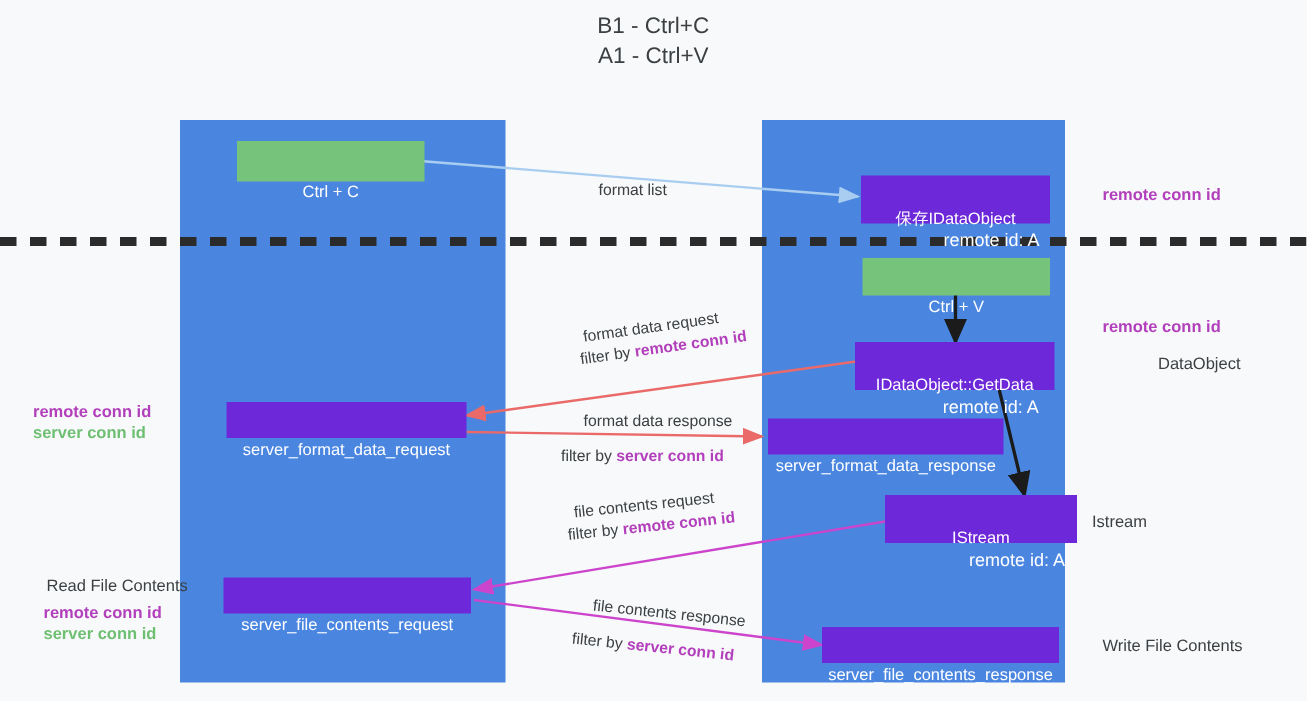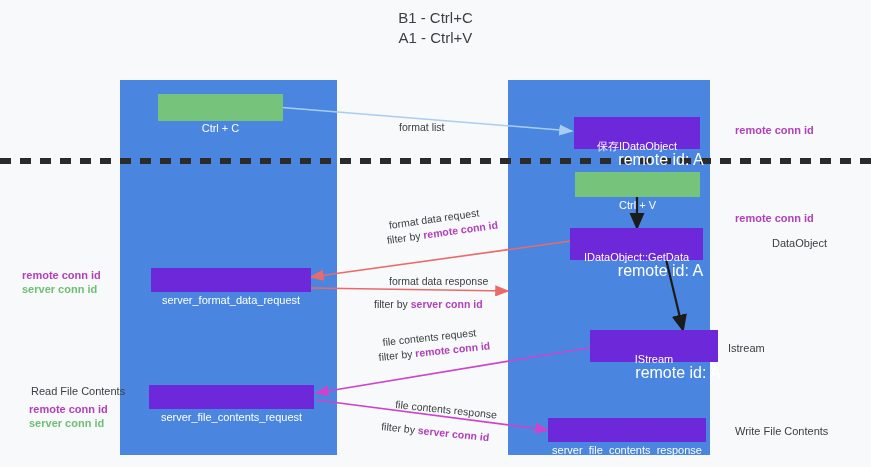--- a/index.html
+++ b/index.html
@@ -14,21 +14,21 @@
   svg#wires{position:absolute;left:0;top:0;width:871px;height:467px;pointer-events:none;}
 
   .lane{position:absolute;background:#4a86e0;}
   .lane-head{position:absolute;text-align:center;color:#3c4043;font-size:11.5px;line-height:13.5px;}
 
   .box{position:absolute;box-sizing:border-box;display:flex;flex-direction:column;
        align-items:center;justify-content:center;color:#ffffff;text-align:center;}
   .box.orange{background:#6d28d9;}
   .box.green{background:#76c47c;}
   .box .l1{font-size:11px;line-height:14px;white-space:nowrap;margin-top:40px;}
-  .box .l2{font-size:16px;line-height:14px;white-space:nowrap;margin-left:48px;}
+  .box .l2{font-size:12px;line-height:14px;white-space:nowrap;margin-left:48px;}
 
   .note{position:absolute;font-size:11px;line-height:14px;color:#3c4043;white-space:nowrap;}
   .note.purple{color:#b23fbb;font-weight:bold;}
   .note.green{color:#6fbf73;font-weight:bold;}
 
   .edge-label{position:absolute;font-size:10.5px;line-height:13px;color:#3c4043;white-space:nowrap;}
   .edge-label .hl-purple{color:#b23fbb;font-weight:bold;}
   .rot-up{transform:rotate(-8deg);transform-origin:left top;}
   .rot-up2{transform:rotate(-6deg);transform-origin:left top;}
   .rot-dn{transform:rotate(6deg);transform-origin:left top;}
@@ -102,20 +102,23 @@
 
   <div class="box orange" style="left:570px;top:228px;width:133px;height:32px;">
     <div class="l1">IDataObject::GetData</div>
     <div class="l2">remote id: A</div>
   </div>
 
   <div class="box orange" style="left:151px;top:268px;width:160px;height:24px;">
     <div class="l1">server_format_data_request</div>
   </div>
 
+  <div class="box orange" style="left:512px;top:279px;width:157px;height:24px;">
+    <div class="l1">server_format_data_response</div>
+  </div>
 
   <div class="box orange" style="left:590px;top:330px;width:128px;height:32px;">
     <div class="l1">IStream</div>
     <div class="l2">remote id: A</div>
   </div>
 
   <div class="box orange" style="left:149px;top:385px;width:165px;height:24px;">
     <div class="l1">server_file_contents_request</div>
   </div>
 

